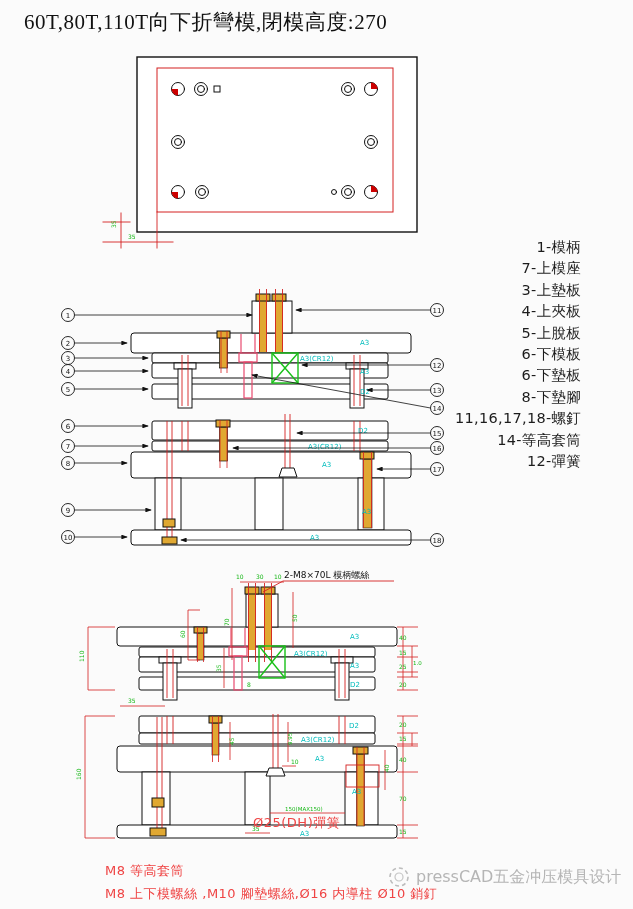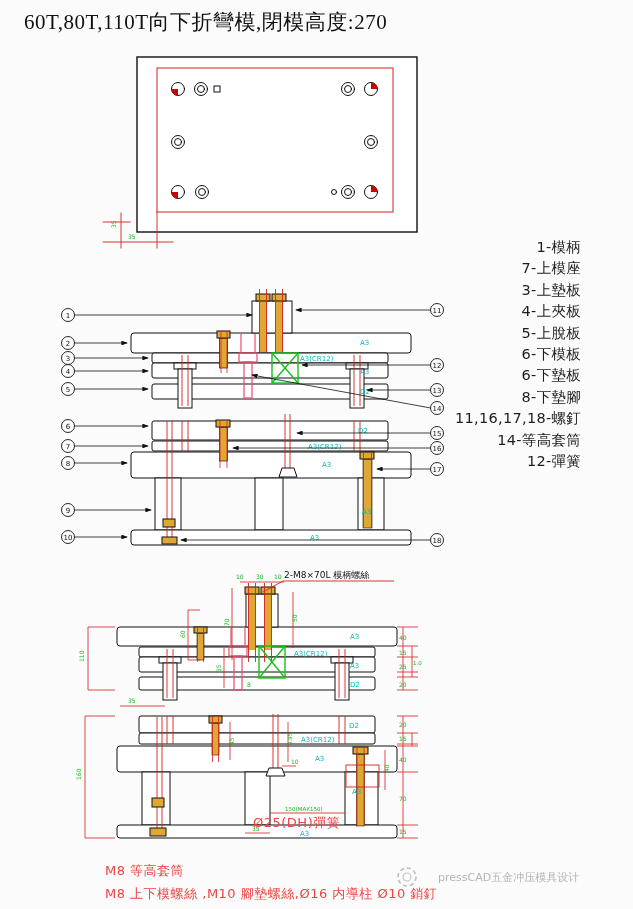--- a/index.html
+++ b/index.html
@@ -16,22 +16,22 @@
   #parts-list{
     position:absolute;left:455px;top:237px;margin:0;padding:0;list-style:none;
     font-size:14.5px;color:#1c1c1c;text-align:right;
   }
   #parts-list li{height:21.4px;line-height:21.4px;white-space:nowrap;letter-spacing:0.3px;}
   .note{position:absolute;font-size:13px;color:#ef4444;white-space:nowrap;letter-spacing:0.5px;}
   #note1a{left:105px;top:862px;}
   #note1b{left:253px;top:814px;}
   #note2{left:105px;top:885px;}
   #watermark{
-    position:absolute;left:396px;top:866px;display:flex;align-items:center;gap:20px;
-    color:#b5b5b5;font-size:11px;white-space:nowrap;
+    position:absolute;left:388px;top:866px;display:flex;align-items:center;gap:6px;
+    color:#b5b5b5;font-size:16px;white-space:nowrap;
   }
   .svgtxt{font-family:"DejaVu Sans","Liberation Sans",sans-serif;}
 </style>
 </head>
 <body>
 
 <div id="canvas">
 
   <div id="title">60T,80T,110T向下折彎模,閉模高度:270</div>
 

